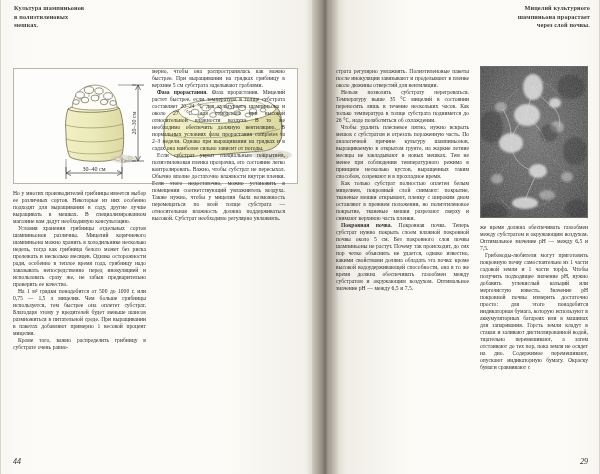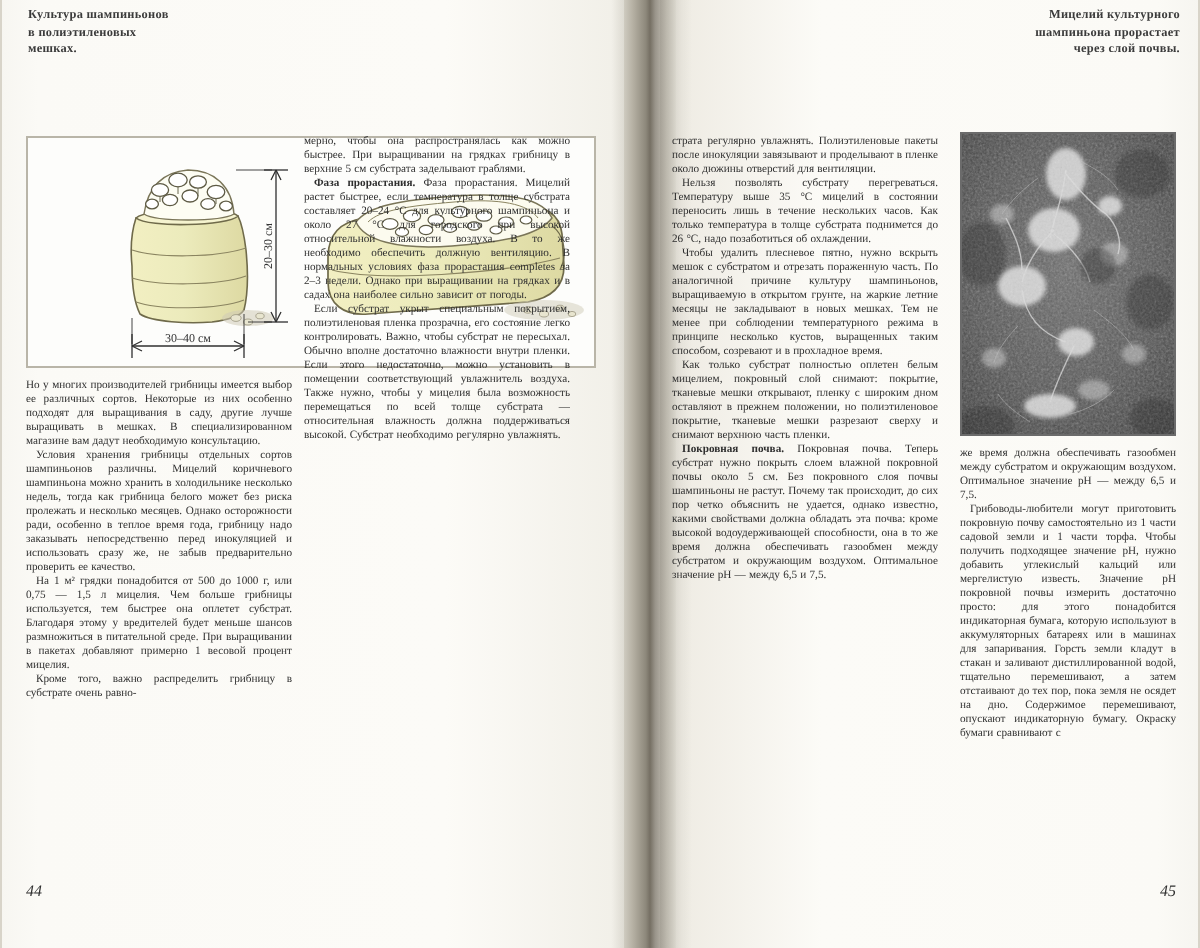--- a/index.html
+++ b/index.html
@@ -62,21 +62,21 @@
   .col p + p{margin-top:0;}
 
   
   #c1{left:13px;top:190px;width:133px;}
   #c2{left:152px;top:68px;width:133px;}
   #c3{left:336px;top:68px;width:133px;}
   #c4{left:480px;top:224px;width:108px;}
 
   
   .pageno{position:absolute;font-family:"Liberation Serif",serif;
-    font-size:8px;color:#2f2f2f;bottom:24px;font-style:italic;}
+    font-size:8px;color:#2f2f2f;bottom:8px;font-style:italic;}
   #pn-left{left:13px;}
   #pn-right{right:12px;}
 
   
   .dimtxt{font-family:"Liberation Serif",serif;font-size:6px;fill:#333;}
 </style>
 </head>
 <body>
 
 <div class="spread">
@@ -295,15 +295,15 @@
     <p><span class="lead">Покровная почва.</span> <span>Покровная почва. Теперь субстрат нужно покрыть слоем влажной покровной почвы около 5 см. Без покровного слоя почвы шампиньоны не растут. Почему так происходит, до сих пор четко объяснить не удается, однако известно, какими свойствами должна обладать эта почва: кроме высокой водоудерживающей способности, она в то же время должна обеспечивать газообмен между субстратом и окружающим воздухом. Оптимальное значение pH — между 6,5 и 7,5.</span></p>
   </div>
 
   <div class="col" id="c4">
     <p class="noind">же время должна обеспечивать газообмен между субстратом и окружающим воздухом. Оптимальное значение pH — между 6,5 и 7,5.</p>
     <p>Грибоводы-любители могут приготовить покровную почву самостоятельно из 1 части садовой земли и 1 части торфа. Чтобы получить подходящее значение pH, нужно добавить углекислый кальций или мергелистую известь. Значение pH покровной почвы измерить достаточно просто: для этого понадобится индикаторная бумага, которую используют в аккумуляторных батареях или в машинах для запаривания. Горсть земли кладут в стакан и заливают дистиллированной водой, тщательно перемешивают, а затем отстаивают до тех пор, пока земля не осядет на дно. Содержимое перемешивают, опускают индикаторную бумагу. Окраску бумаги сравнивают с</p>
   </div>
 
   <div class="pageno" id="pn-left">44</div>
 
-  <div class="pageno" id="pn-right">45</div>
+  <div class="pageno" id="pn-right">29</div>
 
 </div>
 
 </body></html>

